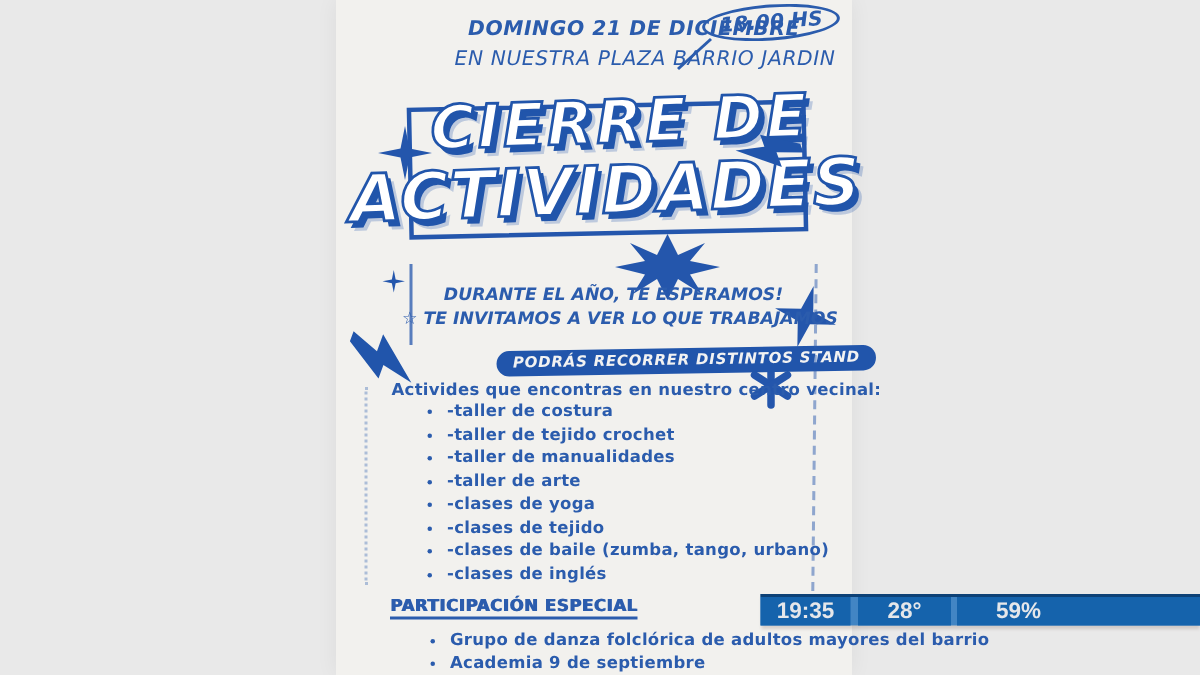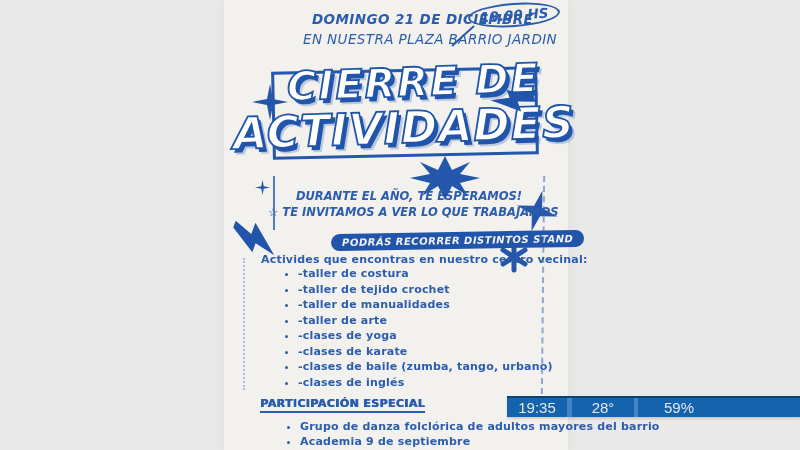--- a/index.html
+++ b/index.html
@@ -48,21 +48,21 @@
   .squiggle-right{position:absolute;left:542px;top:176px;width:0;height:218px;
                   border-left:2px dashed rgba(43,92,173,.5);transform:rotate(.6deg);}
   .marks-left{position:absolute;left:243px;top:258px;width:0;height:132px;
               border-left:2px dotted rgba(43,92,173,.35);}
   svg.deco{position:absolute;overflow:visible;}
   
   .bar{position:absolute;left:507px;top:396px;width:293px;height:21px;background:#4285c4;
        border-top:2px solid #0d4176;display:flex;box-sizing:border-box;
        box-shadow:0 2px 2px rgba(100,70,60,.2);}
   .seg{background:#1563ac;color:#e5e7ea;font-family:"Liberation Sans", sans-serif;
-       font-size:15px;display:flex;align-items:center;justify-content:center;height:100%;}
+       font-size:15px;display:flex;align-items:center;justify-content:center;height:100%;font-weight:bold;}
   .seg.time{width:60px;}
   .seg.temp{width:62px;margin-left:5px;}
   .seg.hum{flex:1;margin-left:4px;justify-content:flex-start;padding-left:26px;box-sizing:border-box;}
 </style>
 </head>
 <body>
 
 <div id="stage">
   <div id="paper"></div>
 
@@ -111,21 +111,21 @@
 
   <div class="stand-badge">PODRÁS RECORRER DISTINTOS STAND</div>
 
   <div class="list-header ink">Activides que encontras en nuestro centro vecinal:</div>
   <ul class="acts ink">
       <li>-taller de costura</li>
       <li>-taller de tejido crochet</li>
       <li>-taller de manualidades</li>
       <li>-taller de arte</li>
       <li>-clases de yoga</li>
-      <li>-clases de karate</li>
+      <li>-clases de tejido</li>
       <li>-clases de baile (zumba, tango, urbano)</li>
       <li>-clases de inglés</li>
     </ul>
 
   <div class="squiggle-right"></div>
   <div class="marks-left"></div>
 
   <div class="special-heading ink">PARTICIPACIÓN ESPECIAL</div>
   <ul class="special ink">
       <li>Grupo de danza folclórica de adultos mayores del barrio</li>

